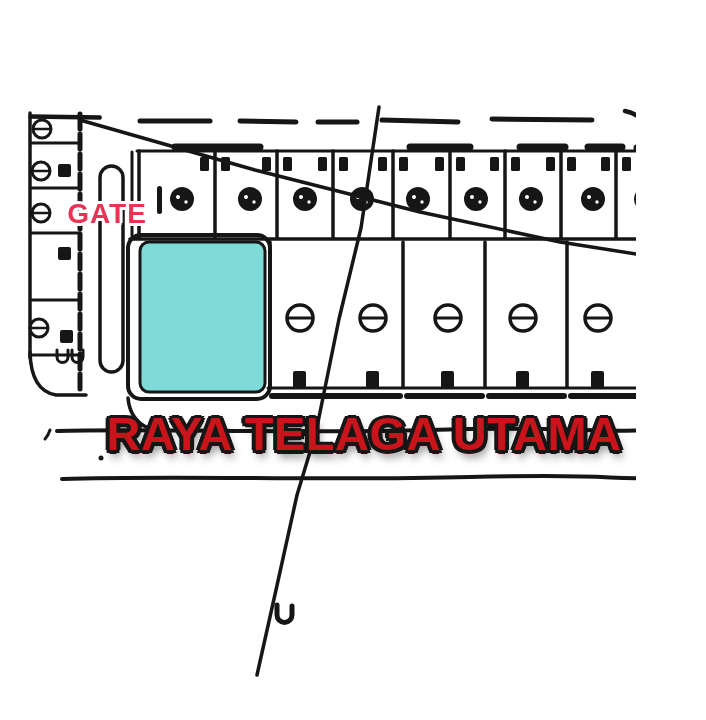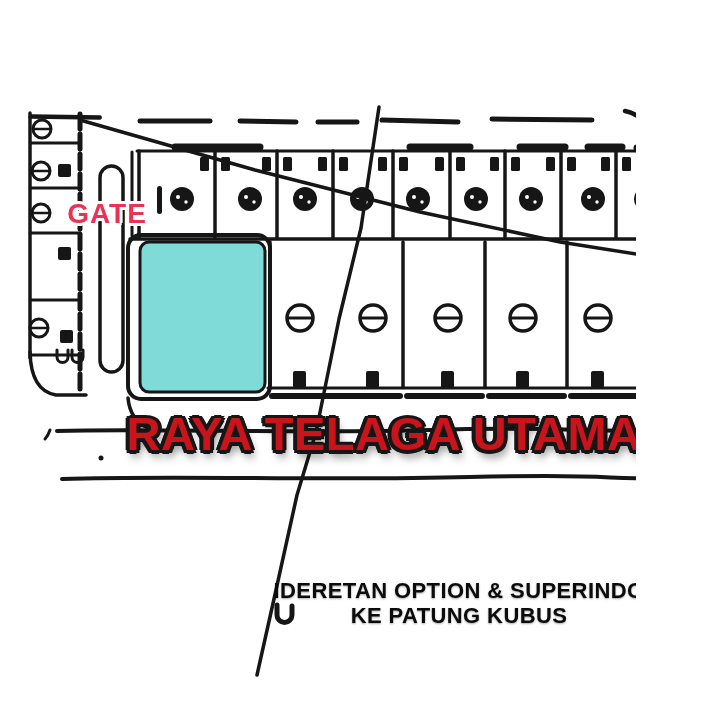--- a/index.html
+++ b/index.html
@@ -28,21 +28,20 @@
     text-shadow:-2px -2px 0 #fff,2px -2px 0 #fff,-2px 2px 0 #fff,2px 2px 0 #fff,
       0 -3px 0 #fff,0 3px 0 #fff,-3px 0 0 #fff,3px 0 0 #fff,0 0 3px #fff;
   }
   .street-label{
     position:absolute;left:364px;top:406px;transform:translateX(-50%);
     white-space:nowrap;font-weight:700;font-size:47px;letter-spacing:0.5px;
     color:var(--street-red);
     text-shadow:-3px -2px 0 #161616,3px -2px 0 #161616,-3px 3px 0 #161616,
       3px 3px 0 #161616,0 -3px 0 #161616,0 4px 0 #161616,-4px 0 0 #161616,
       4px 0 0 #161616,3px 7px 8px rgba(0,0,0,.5);
-    margin-left:20px;
   }
   .caption{
     position:absolute;left:459px;top:579px;transform:translateX(-50%);
     text-align:center;font-weight:700;font-size:22px;line-height:1.12;
     letter-spacing:.4px;color:#0b0b0b;white-space:nowrap;
     text-shadow:0 1px 2px rgba(0,0,0,.35);
   }
 </style>
 </head>
 <body>
@@ -203,18 +202,14 @@
       <path class="ln" stroke-width="5" d="M277,605 v10 a7.5,7.5 0 0 0 15,0 v-9"></path>
     </g>
   </svg>
 
   <div class="gate-label">
     <div>GATE</div>
   </div>
 
   <div class="street-label">RAYA TELAGA UTAMA</div>
 
-  <div class="caption">
-    <div>IDERETAN OPTION &amp; SUPERINDO</div>
-    <div>KE PATUNG KUBUS</div>
-  </div>
 
 </div>
 
 </body></html>

